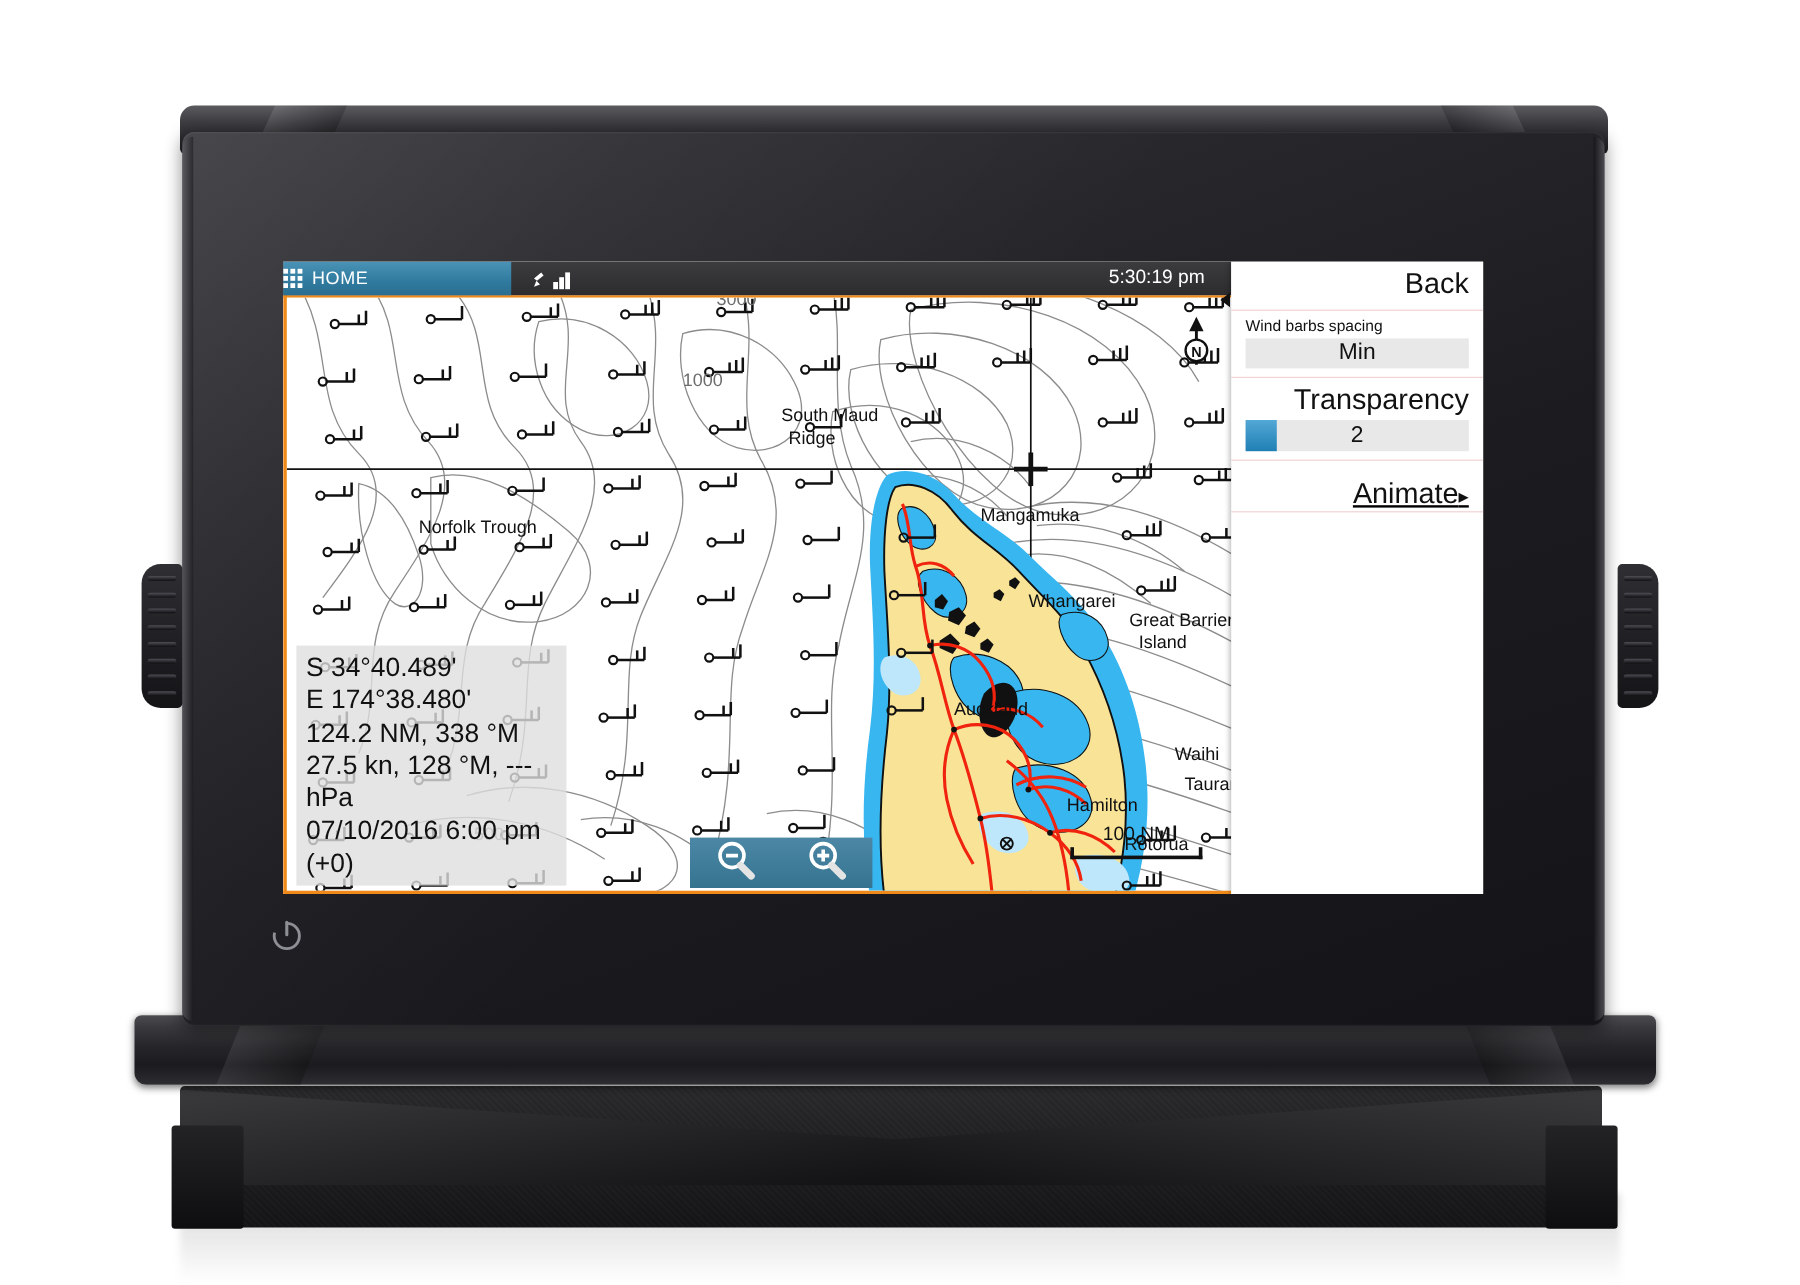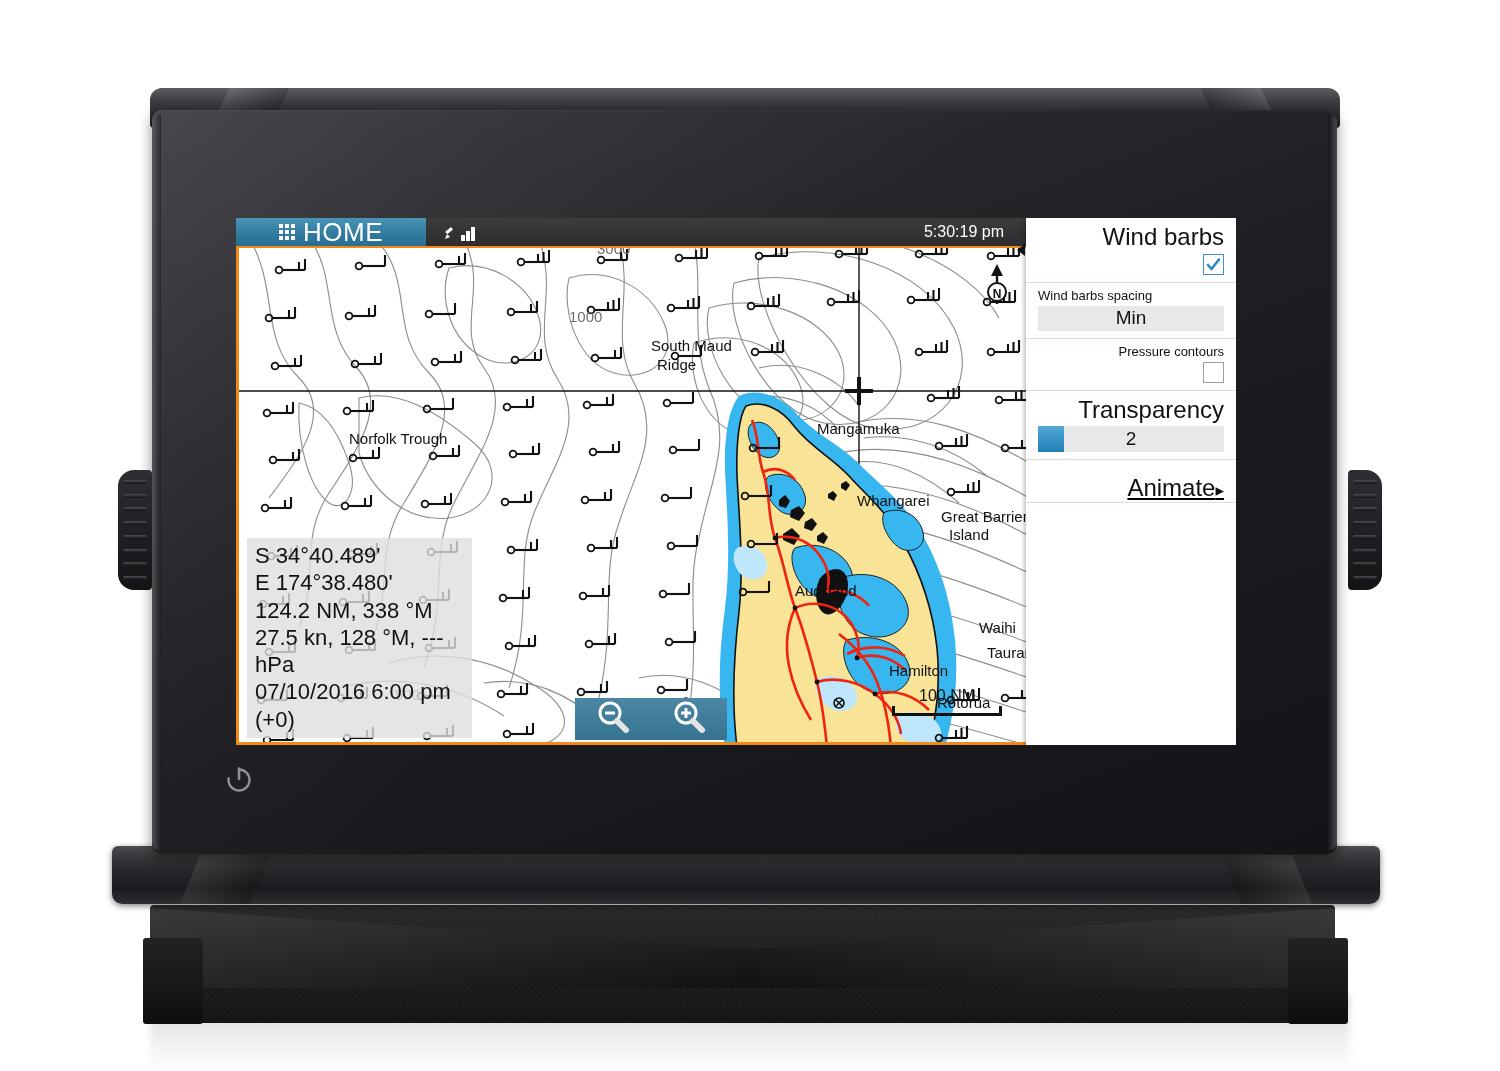--- a/index.html
+++ b/index.html
@@ -126,22 +126,22 @@
   
   .toolbar{
     position:absolute; left:0; top:0; width:790px; height:28px;
     background:linear-gradient(to bottom,#3c3c3e,#2c2c2e);
     display:flex; align-items:center; z-index:20;
   }
   .home-btn{
     width:190px; height:28px; flex:none;
     background:linear-gradient(to bottom,#3b8ab0 0%,#2d7498 55%,#256territory 100%);
     background:linear-gradient(to bottom,#4a93b6 0%,#2f7a9e 60%,#2a6e90 100%);
-    display:flex; align-items:center; justify-content:center; gap:8px;
-    color:#fff; font-size:26px; letter-spacing:.5px;
+    display:flex; align-items:center; justify-content:flex-start; gap:8px;
+    color:#fff; font-size:15px; letter-spacing:.5px;
   }
   .grid-icon{ display:grid; grid-template-columns:repeat(3,4px); grid-gap:2px; }
   .grid-icon i{ width:4px; height:4px; background:#fff; display:block; }
   .sat-icon{ margin-left:18px; display:flex; align-items:flex-end; gap:1px; height:18px;}
   .sat-icon .bar{ width:4px; background:#fff; }
   .clock{ margin-left:auto; margin-right:22px; color:#fff; font-size:16px; }
 
   
   .chart-area{
     position:absolute; left:0; top:28px; width:790px; height:499px;
@@ -601,43 +601,30 @@
 
       <div class="scale-bar">
         <div>100 NM</div>
         <div class="rule"></div>
       </div>
     </div>
 
     <div class="menu">
       <div class="menu-arrow"></div>
 
-
       <div class="m-row">
-        <div class="m-title">Wind barbs</div>
-        <div class="m-check">
-          <span class="cbox checked">
-            <svg width="17" height="17" viewBox="0 0 17 17">
-              <polyline points="3,9 6.5,13 14,3.5" fill="none" stroke="#2f86c6" stroke-width="2.6" stroke-linecap="round" stroke-linejoin="round"></polyline>
-            </svg>
-          </span>
-        </div>
-      </div>
+        <div class="m-title">Back</div>
+      </div>
+
 
       <div class="m-row">
         <div class="m-label left">Wind barbs spacing</div>
         <div class="m-value">Min</div>
       </div>
 
-      <div class="m-row">
-        <div class="m-label">Pressure contours</div>
-        <div class="m-check">
-          <span class="cbox"></span>
-        </div>
-      </div>
 
       <div class="m-row">
         <div class="m-title center">Transparency</div>
         <div class="slider">
           <span class="knob" style="left: 0px; width: 26.04px;"></span>
           <span>2</span>
         </div>
       </div>
 
       <div class="m-row" style="padding-top:14px;padding-bottom:0;text-decoration:underline;">

